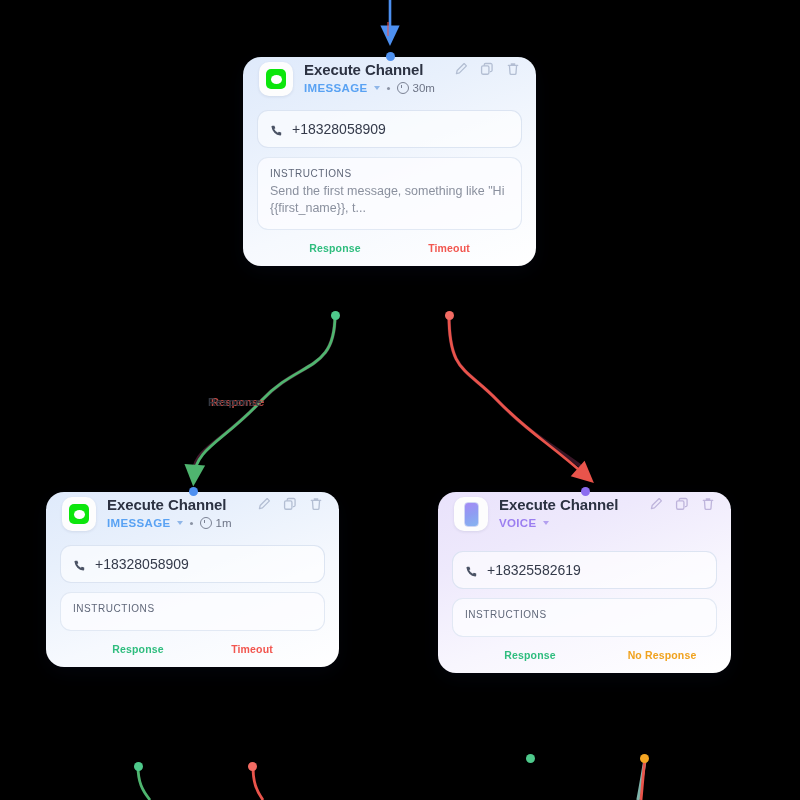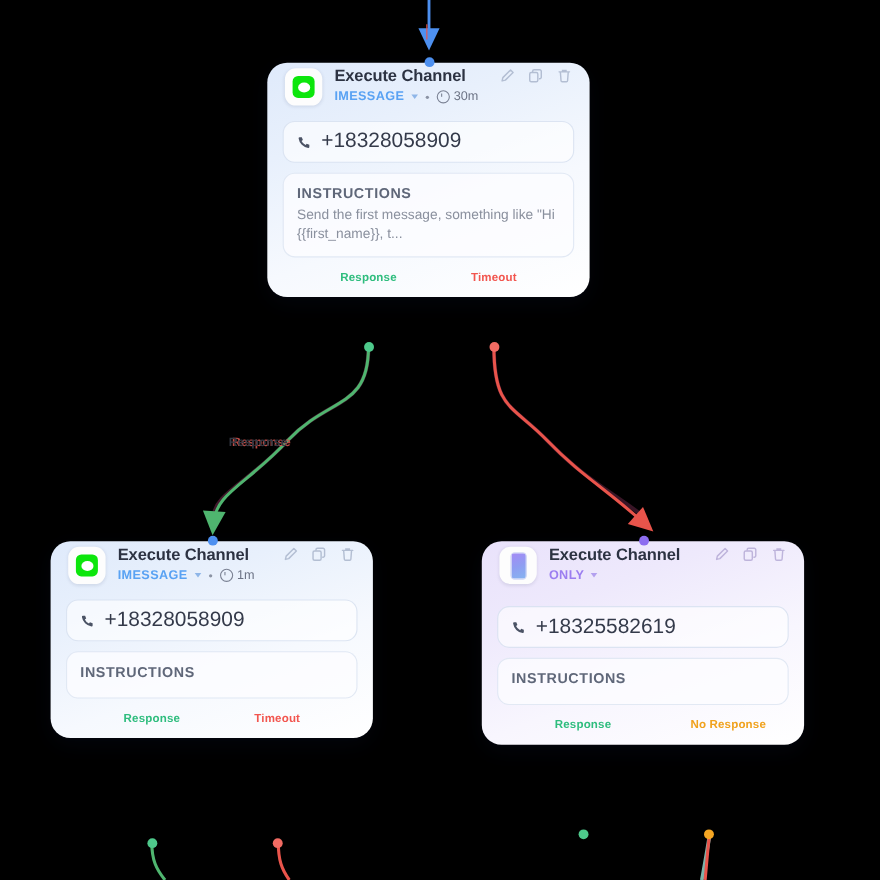--- a/index.html
+++ b/index.html
@@ -162,36 +162,36 @@
     border: 1px solid rgba(210,220,238,0.75);
     border-radius: 11px;
     height: 36px;
     display: flex;
     align-items: center;
     padding: 0 12px;
     gap: 9px;
   }
   .phone-ico { width: 13px; height: 13px; }
   .field-val {
-    font-size: 19px;
+    font-size: 14px;
     color: #343a4a;
     font-weight: 400;
   }
 
   
   .instr {
     margin: 9px 14px 0 14px;
     background: rgba(252,253,255,0.78);
     border: 1px solid rgba(214,223,240,0.7);
     border-radius: 11px;
     padding: 10px 12px 12px 12px;
   }
   .instr-h {
-    font-size: 13px;
-    font-weight: 700;
+    font-size: 10px;
+    font-weight: 400;
     letter-spacing: 0.55px;
     color: #5f6779;
     margin-bottom: 4px;
   }
   .instr-b {
     font-size: 12.5px;
     line-height: 17px;
     color: #8a909e;
   }
 
@@ -392,21 +392,21 @@
 
   <div class="node voice" style="left:438px; top:492px; width:293px;">
 
     <div class="node-head">
       <div class="chan-icon-wrap">
         <div class="voice-glyph"></div>
       </div>
       <div class="head-text">
         <div class="node-title">Execute Channel</div>
         <div class="node-sub">
-          <span class="chan-label voice">ONLY</span>
+          <span class="chan-label voice">VOICE</span>
           <span class="chev v"></span>
         </div>
       </div>
       <div class="head-actions">
         <span class="act">
           <svg viewBox="0 0 16 16">
               <path d="M11.6 1.8l2.6 2.6-8 8-3.4.8.8-3.4 8-8z" fill="none" stroke="#b6abd6" stroke-width="1.5" stroke-linejoin="round"></path>
             </svg>
         </span>
         <span class="act">

